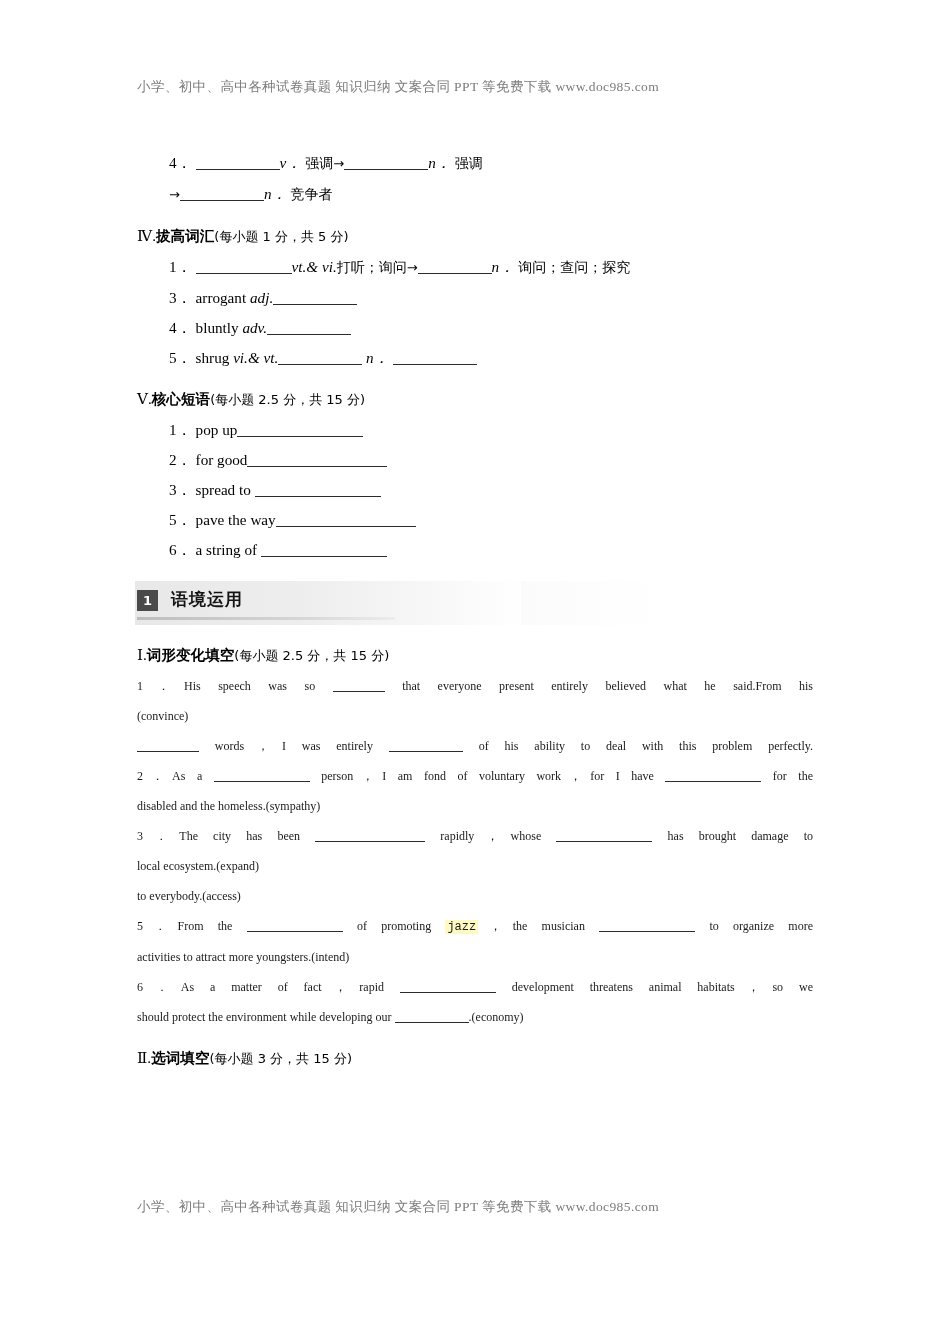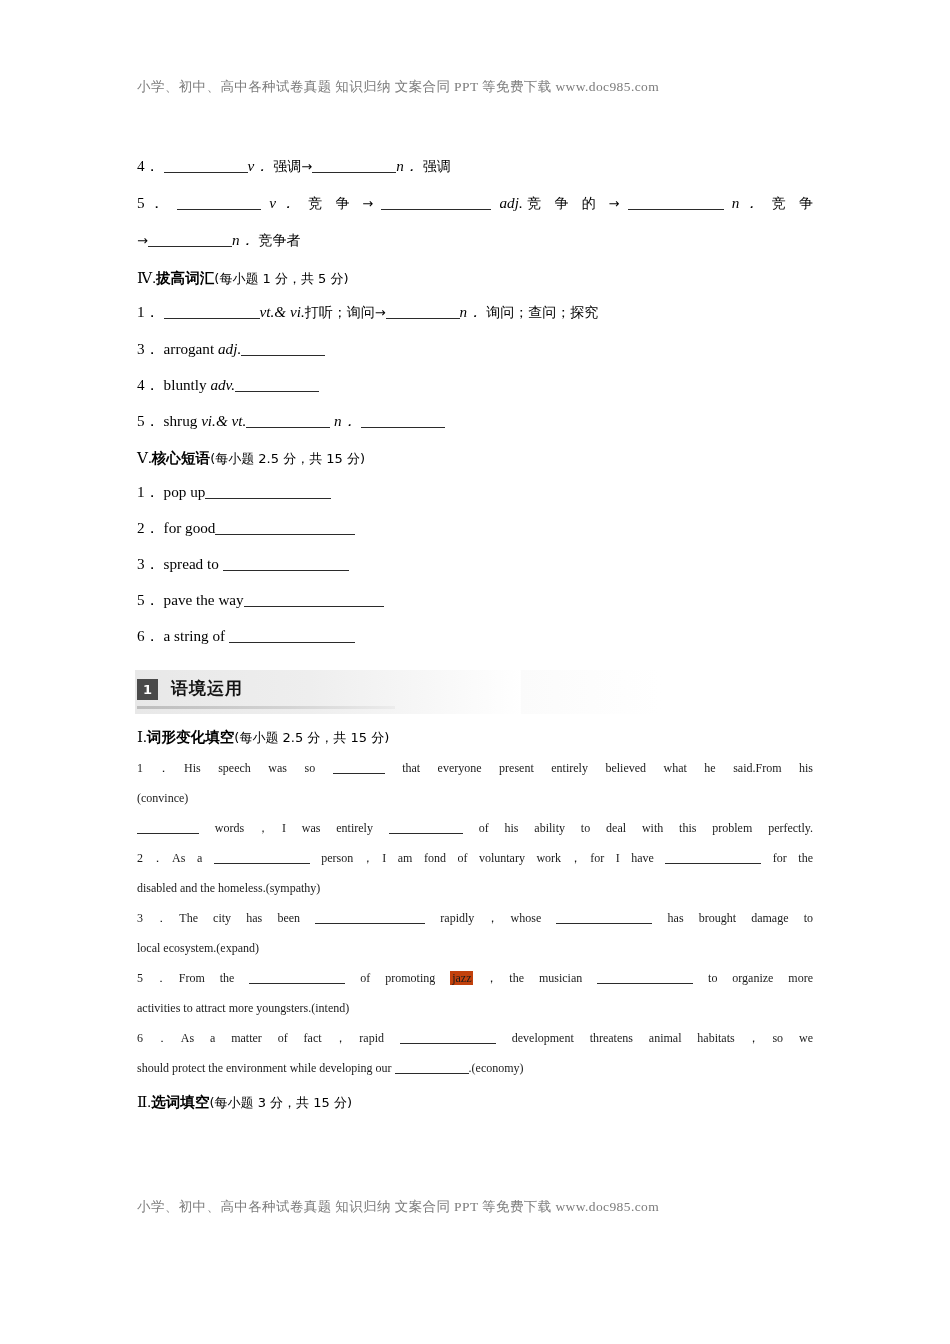--- a/index.html
+++ b/index.html
@@ -68,39 +68,40 @@
   .b-m   { width: 74px; }
   .b-l   { width: 84px; }
   .b-xl  { width: 96px; }
   .b-2xl { width: 110px; }
   .b-ph  { width: 126px; }
   .b-ph2 { width: 140px; }
 
   .sec-head {
     font-size: 15.2px;
     line-height: 30px;
-    margin-top: 4px;
+    margin-top: 11px;
   }
   .sec-head .rn {
     font-family: "Liberation Serif", "DejaVu Serif", serif;
     font-size: 15.2px;
   }
   .sec-head .ttl {
     font-family: "DejaVu Sans", sans-serif;
     font-weight: bold;
     font-size: 14.6px;
   }
   .sec-head .pts {
     font-family: "DejaVu Sans", sans-serif;
     font-size: 13px;
   }
 
   .item {
     font-size: 15.2px;
-    line-height: 36px;
+    line-height: 30px;
+    margin-left: 32px;
   }
 
   
   .banner-wrap {
     position: relative;
     height: 48px;
     margin-top: 16px;
     margin-bottom: 2px;
   }
   .banner-bg {
@@ -146,55 +147,43 @@
   .banner-rule {
     position: absolute;
     left: 0px;
     top: 36px;
     width: 258px;
     height: 3px;
     background: linear-gradient(to right, #bdbdbd 0%, #d4d4d4 60%, #ececec 100%);
   }
 
   .hl {
-    background: #c2410c;
+    background: #fef9c3;
     padding: 0 2px;
+    font-family: Liberation Mono, monospace;
   }
 
   .arrow { font-family: "DejaVu Sans", sans-serif; font-size: 13px; }
 </style>
 </head>
 <body>
 
 <div class="page">
 
   <div class="watermark top">小学、初中、高中各种试卷真题 知识归纳 文案合同 PPT 等免费下载    www.doc985.com</div>
 
   <div class="content">
 
     <div class="item">
       <span>4．</span>
       <span class="bl b-l"></span><span class="ital">v．</span>
       <span class="cn">强调</span><span class="arrow">→</span><span class="bl b-l"></span><span class="ital">n．</span>
       <span class="cn">强调</span>
     </div>
 
-    <div class="item just">
-      <span>5．</span>
-      <span class="bl b-l"></span>
-      <span class="ital">v．</span>
-      <span class="cn">竞 争</span>
-      <span class="arrow">→</span>
-      <span class="bl b-2xl"></span>
-      <span class="ital">adj.</span><span class="cn">竞 争 的</span>
-      <span class="arrow">→</span>
-      <span class="bl b-xl"></span>
-      <span class="ital">n．</span>
-      <span class="cn">竞 争</span>
-    </div>
     <div class="item">
       <span class="arrow">→</span><span class="bl b-l"></span><span class="ital">n．</span>
       <span class="cn">竞争者</span>
     </div>
 
     <div class="sec-head">
       <span class="rn">Ⅳ.</span><span class="ttl">拔高词汇</span><span class="pts">(每小题 1 分，共 5 分)</span>
     </div>
 
     <div class="item">
@@ -278,20 +267,23 @@
       <span>disabled and the homeless.(sympathy)</span>
     </div>
 
     <div class="line just">
       <span>3．</span><span>The  city  has  been </span><span class="bl b-2xl"></span><span> rapidly，whose </span><span class="bl b-xl"></span><span> has  brought  damage  to</span>
     </div>
     <div class="line">
       <span>local ecosystem.(expand)</span>
     </div>
 
+    <div class="line">
+      <span>to everybody.(access)</span>
+    </div>
 
     <div class="line just">
       <span>5．</span><span>From  the </span><span class="bl b-xl"></span><span> of  promoting </span><span class="hl">jazz</span><span>，the  musician </span><span class="bl b-xl"></span><span> to  organize  more</span>
     </div>
     <div class="line">
       <span>activities to attract more youngsters.(intend)</span>
     </div>
 
     <div class="line just">
       <span>6．</span><span>As  a  matter  of  fact，rapid </span><span class="bl b-xl"></span><span> development  threatens  animal  habitats，so  we</span>

